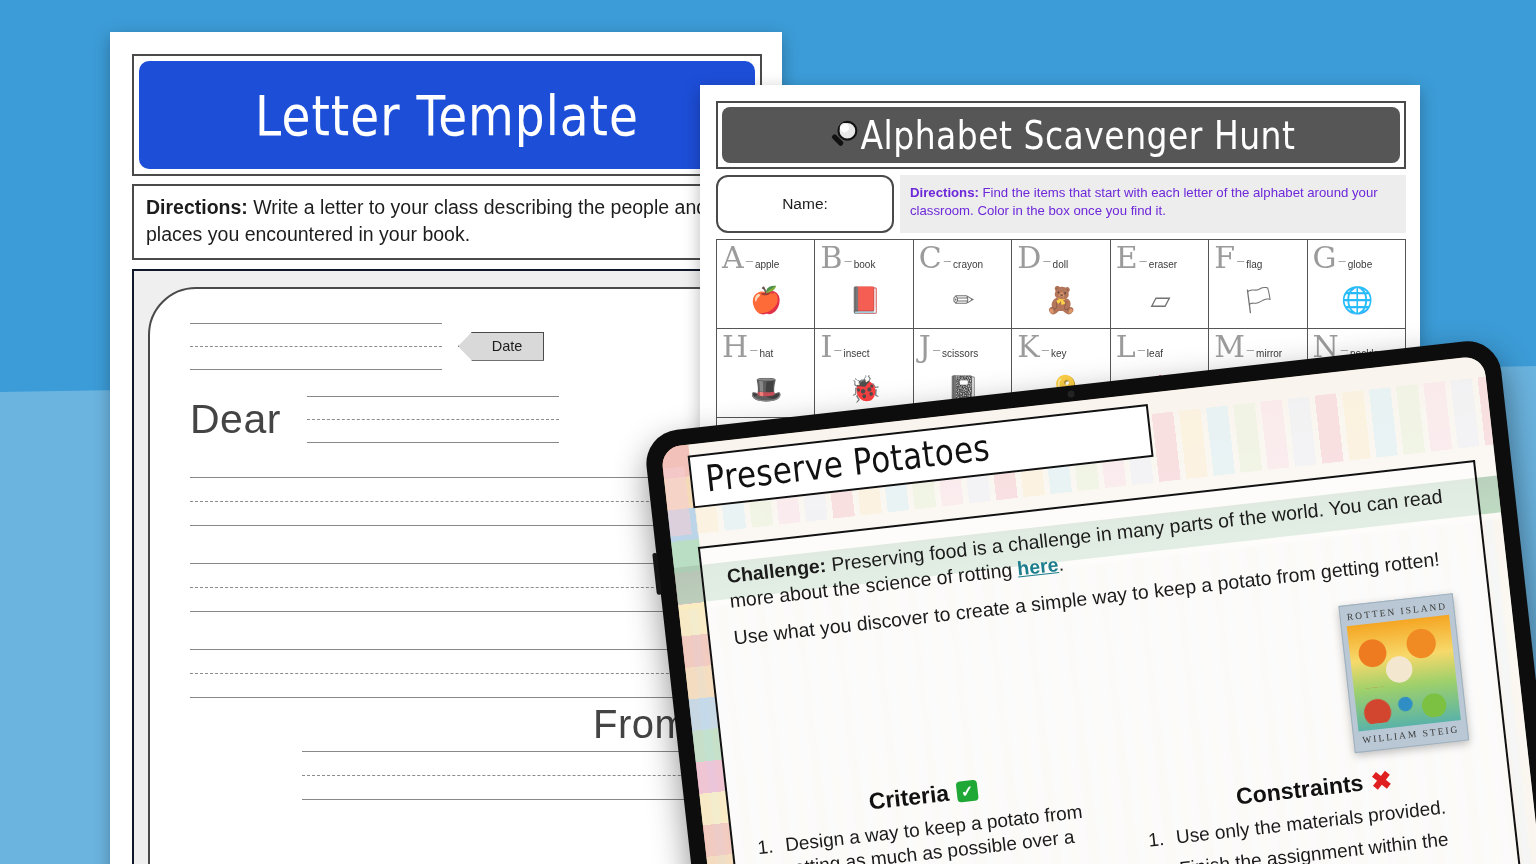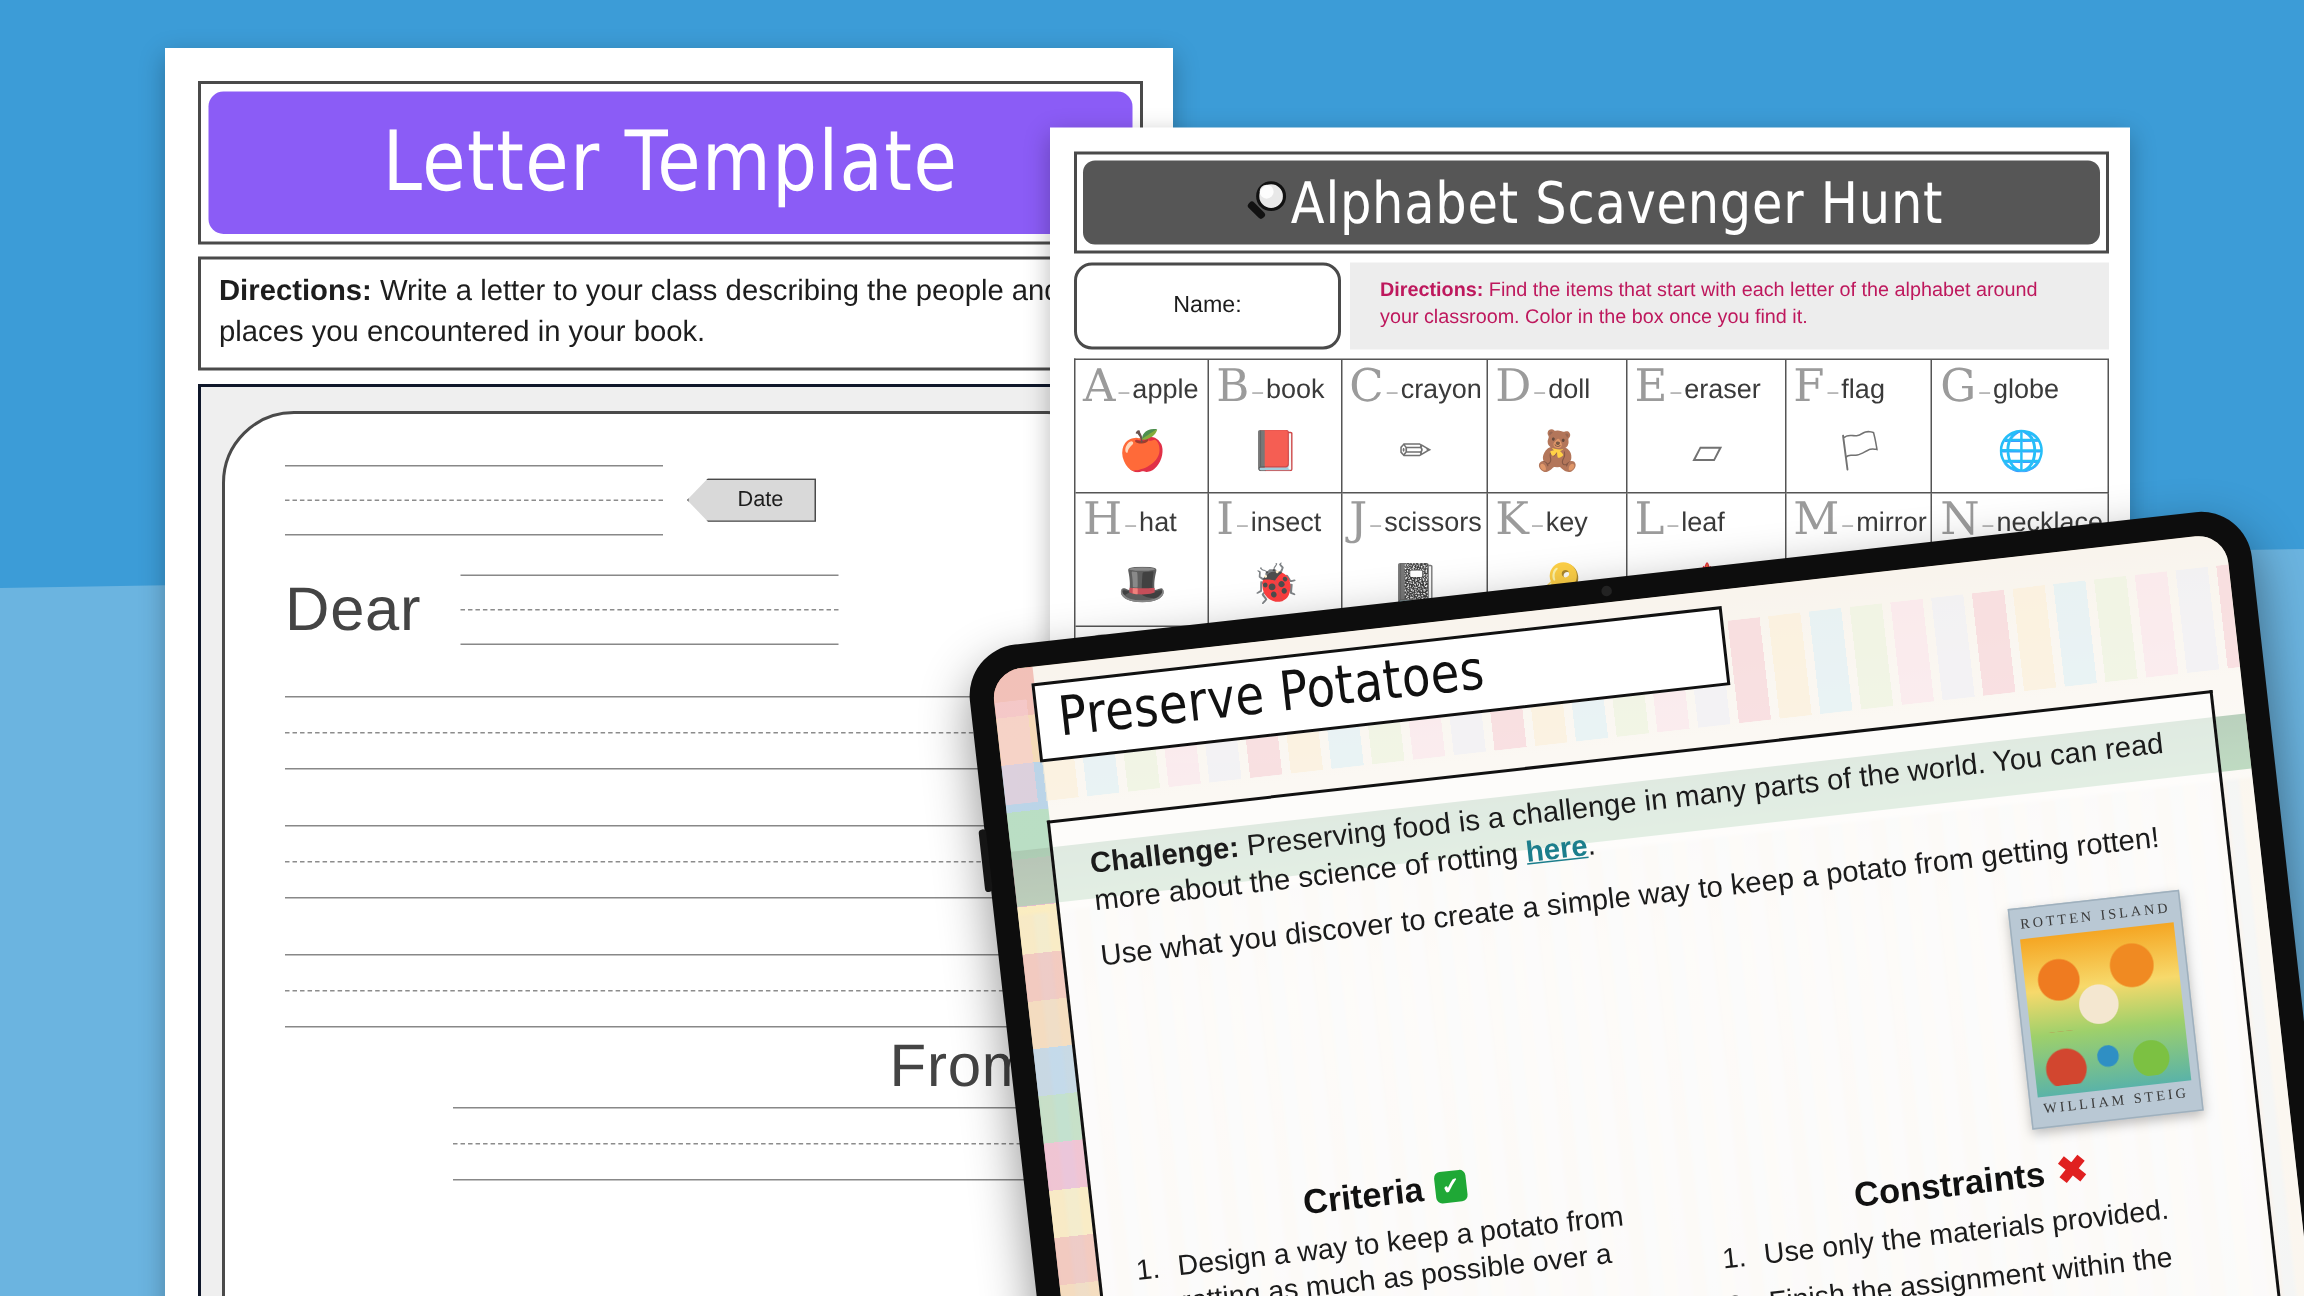--- a/index.html
+++ b/index.html
@@ -31,23 +31,23 @@
     left: 110px; top: 32px;
     width: 672px; height: 880px;
     padding: 22px 20px 0 22px;
   }
   .lt-title-frame {
     border: 2px solid #4a4a4a;
     padding: 5px;
     background: #fff;
   }
   .lt-title-bar {
-    background: #8b5cf6;
+    background: #1d4ed8;
     border-radius: 10px;
-    height: 95px;
+    height: 108px;
     display: flex; align-items: center; justify-content: center;
   }
   .lt-title-text {
     color: #fff;
     font-size: 47px;
     font-family: "DejaVu Sans", sans-serif;
     font-weight: 400;
     letter-spacing: 1px;
     transform: scale(1.0, 1.18);
   }
@@ -128,22 +128,22 @@
   .magnify { width: 34px; height: 34px; flex: 0 0 auto; }
 
   .ash-meta { display: flex; margin-top: 6px; gap: 6px; }
   .ash-name {
     width: 178px; height: 58px;
     border: 2px solid #4a4a4a; border-radius: 12px;
     display: flex; align-items: center; justify-content: center;
     font-size: 15.5px; color: #1d1d1d;
   }
   .ash-dirs {
-    flex: 1; background: #ededed; padding: 9px 20px;
-    font-size: 13.2px; line-height: 1.38; color: #be185d;
+    flex: 1; background: #ededed; padding: 9px 10px;
+    font-size: 13.2px; line-height: 1.38; color: #6d28d9;
   }
   .ash-dirs b { font-weight: bold; }
 
   .ash-grid {
     margin-top: 6px;
     display: grid;
     grid-template-columns: repeat(7, 1fr);
     border-left: 1.4px solid #555; border-top: 1.4px solid #555;
   }
   .ash-cell {
@@ -152,21 +152,21 @@
     display: flex; flex-direction: column;
   }
   .ash-cell-head { display: flex; align-items: flex-start; gap: 2px; }
   .ash-letter {
     font-size: 30px; color: #9b9b9b;
     font-family: "DejaVu Serif", serif;
     line-height: .95; font-weight: 400;
     -webkit-text-stroke: 0;
   }
   .ash-dash { color: #9b9b9b; font-size: 13px; margin-top: 9px; }
-  .ash-word { font-size: 18px; color: #3a3a3a; line-height: 1.05; margin-top: 6px; }
+  .ash-word { font-size: 10px; color: #3a3a3a; line-height: 1.05; margin-top: 16px; }
   .ash-pic { flex: 1; display: flex; align-items: center; justify-content: center;
              font-size: 26px; color: #5a5a5a; opacity: .85; }
 
   
   #tablet {
     position: absolute;
     left: 648px; top: 414px;
     width: 860px; height: 560px;
     transform: rotate(-6.4deg);
     transform-origin: 20% 10%;

